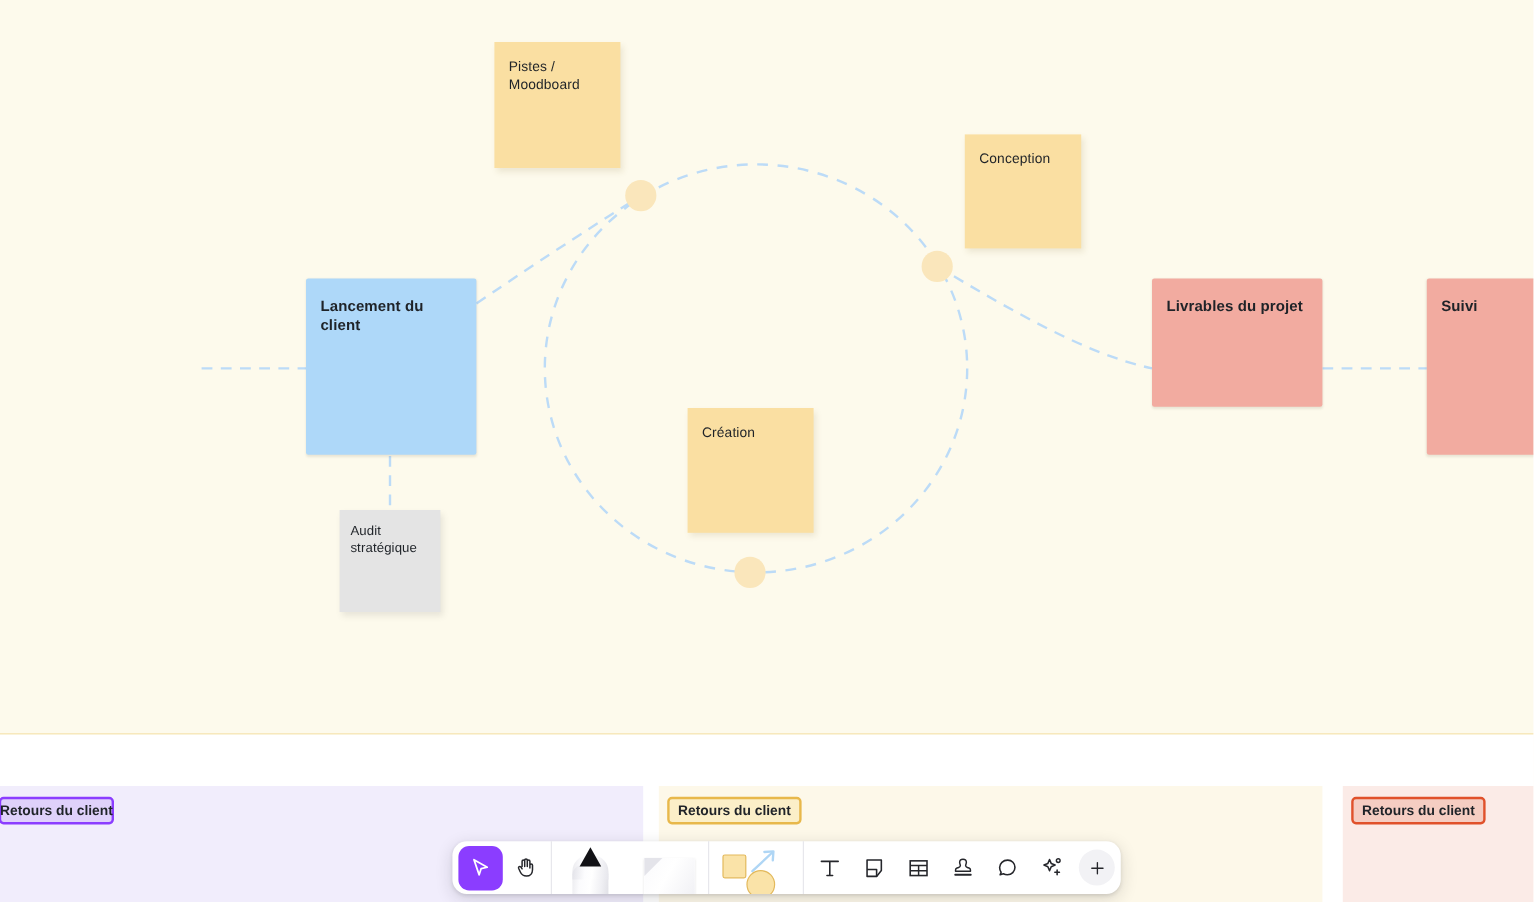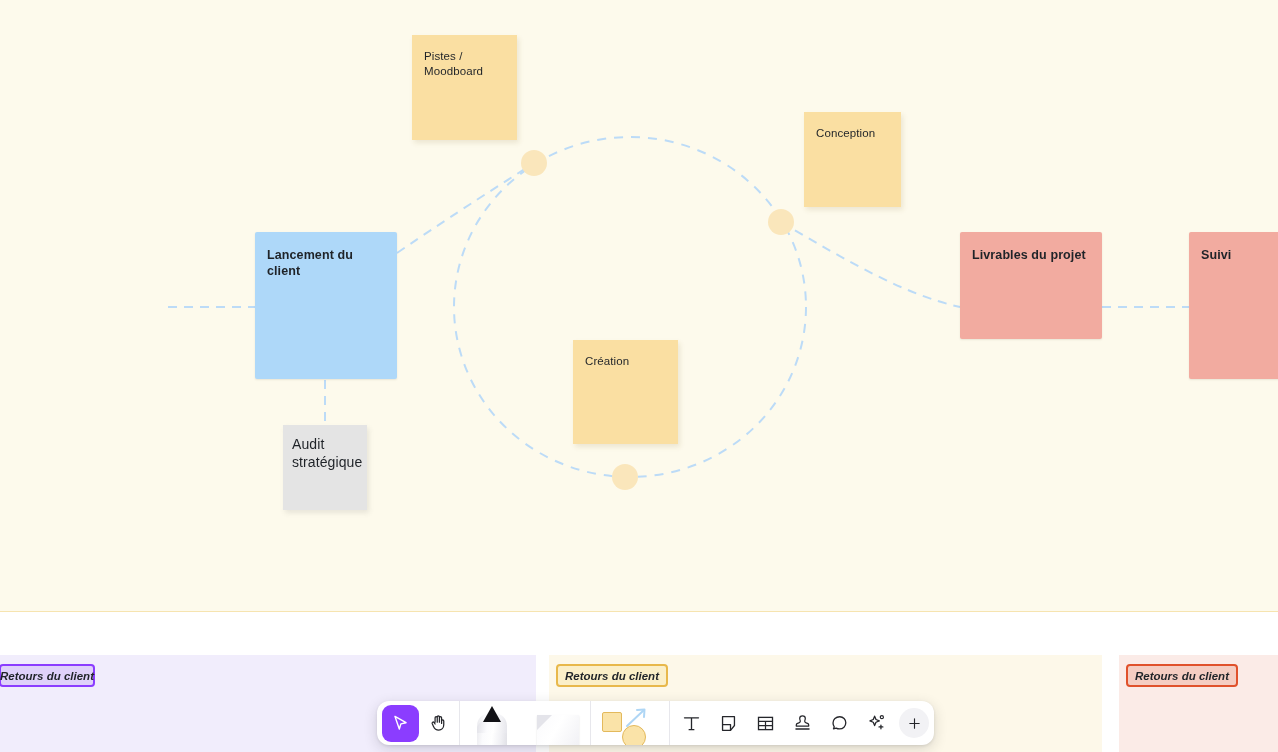--- a/index.html
+++ b/index.html
@@ -73,21 +73,20 @@
     justify-content: center;
     height: 23px;
     border-radius: 4px;
     border-width: 2px;
     border-style: solid;
     font-size: 11.5px;
     font-weight: 700;
     color: #1F2328;
     white-space: nowrap;
     padding: 0 12px;
-    font-style: italic;
   }
 
   
   #toolbar {
     position: absolute;
     left: 377px;
     top: 701px;
     height: 44px;
     display: flex;
     align-items: center;
@@ -222,21 +221,21 @@
 
     <div class="sticky" style="left:804px; top:112px; width:97px; height:95px; background:#FADFA2;">
       <div class="sticky-label">Conception</div>
     </div>
 
     <div class="sticky" style="left:573px; top:340px; width:105px; height:104px; background:#FADFA2;">
       <div class="sticky-label">Création</div>
     </div>
 
     <div class="sticky gray" style="left:283px; top:425px; width:84px; height:85px; background:#E4E4E4; padding:11px 9px 0 9px;">
-      <div class="sticky-label" style="font-size:14px;">Audit stratégique</div>
+      <div class="sticky-label" style="font-size:11px;">Audit stratégique</div>
     </div>
   </div>
 
   <div class="bottom-frame" style="left:-1px; width:537px; background:#F1EDFC;">
     <div class="frame-tag" style="left:0px; width:96px; background:#DFD1FA; border-color:#8B3DFF;">
       <span>Retours du client</span>
     </div>
   </div>
 
   <div class="bottom-frame" style="left:549px; width:553px; background:#FDF8E9;">

